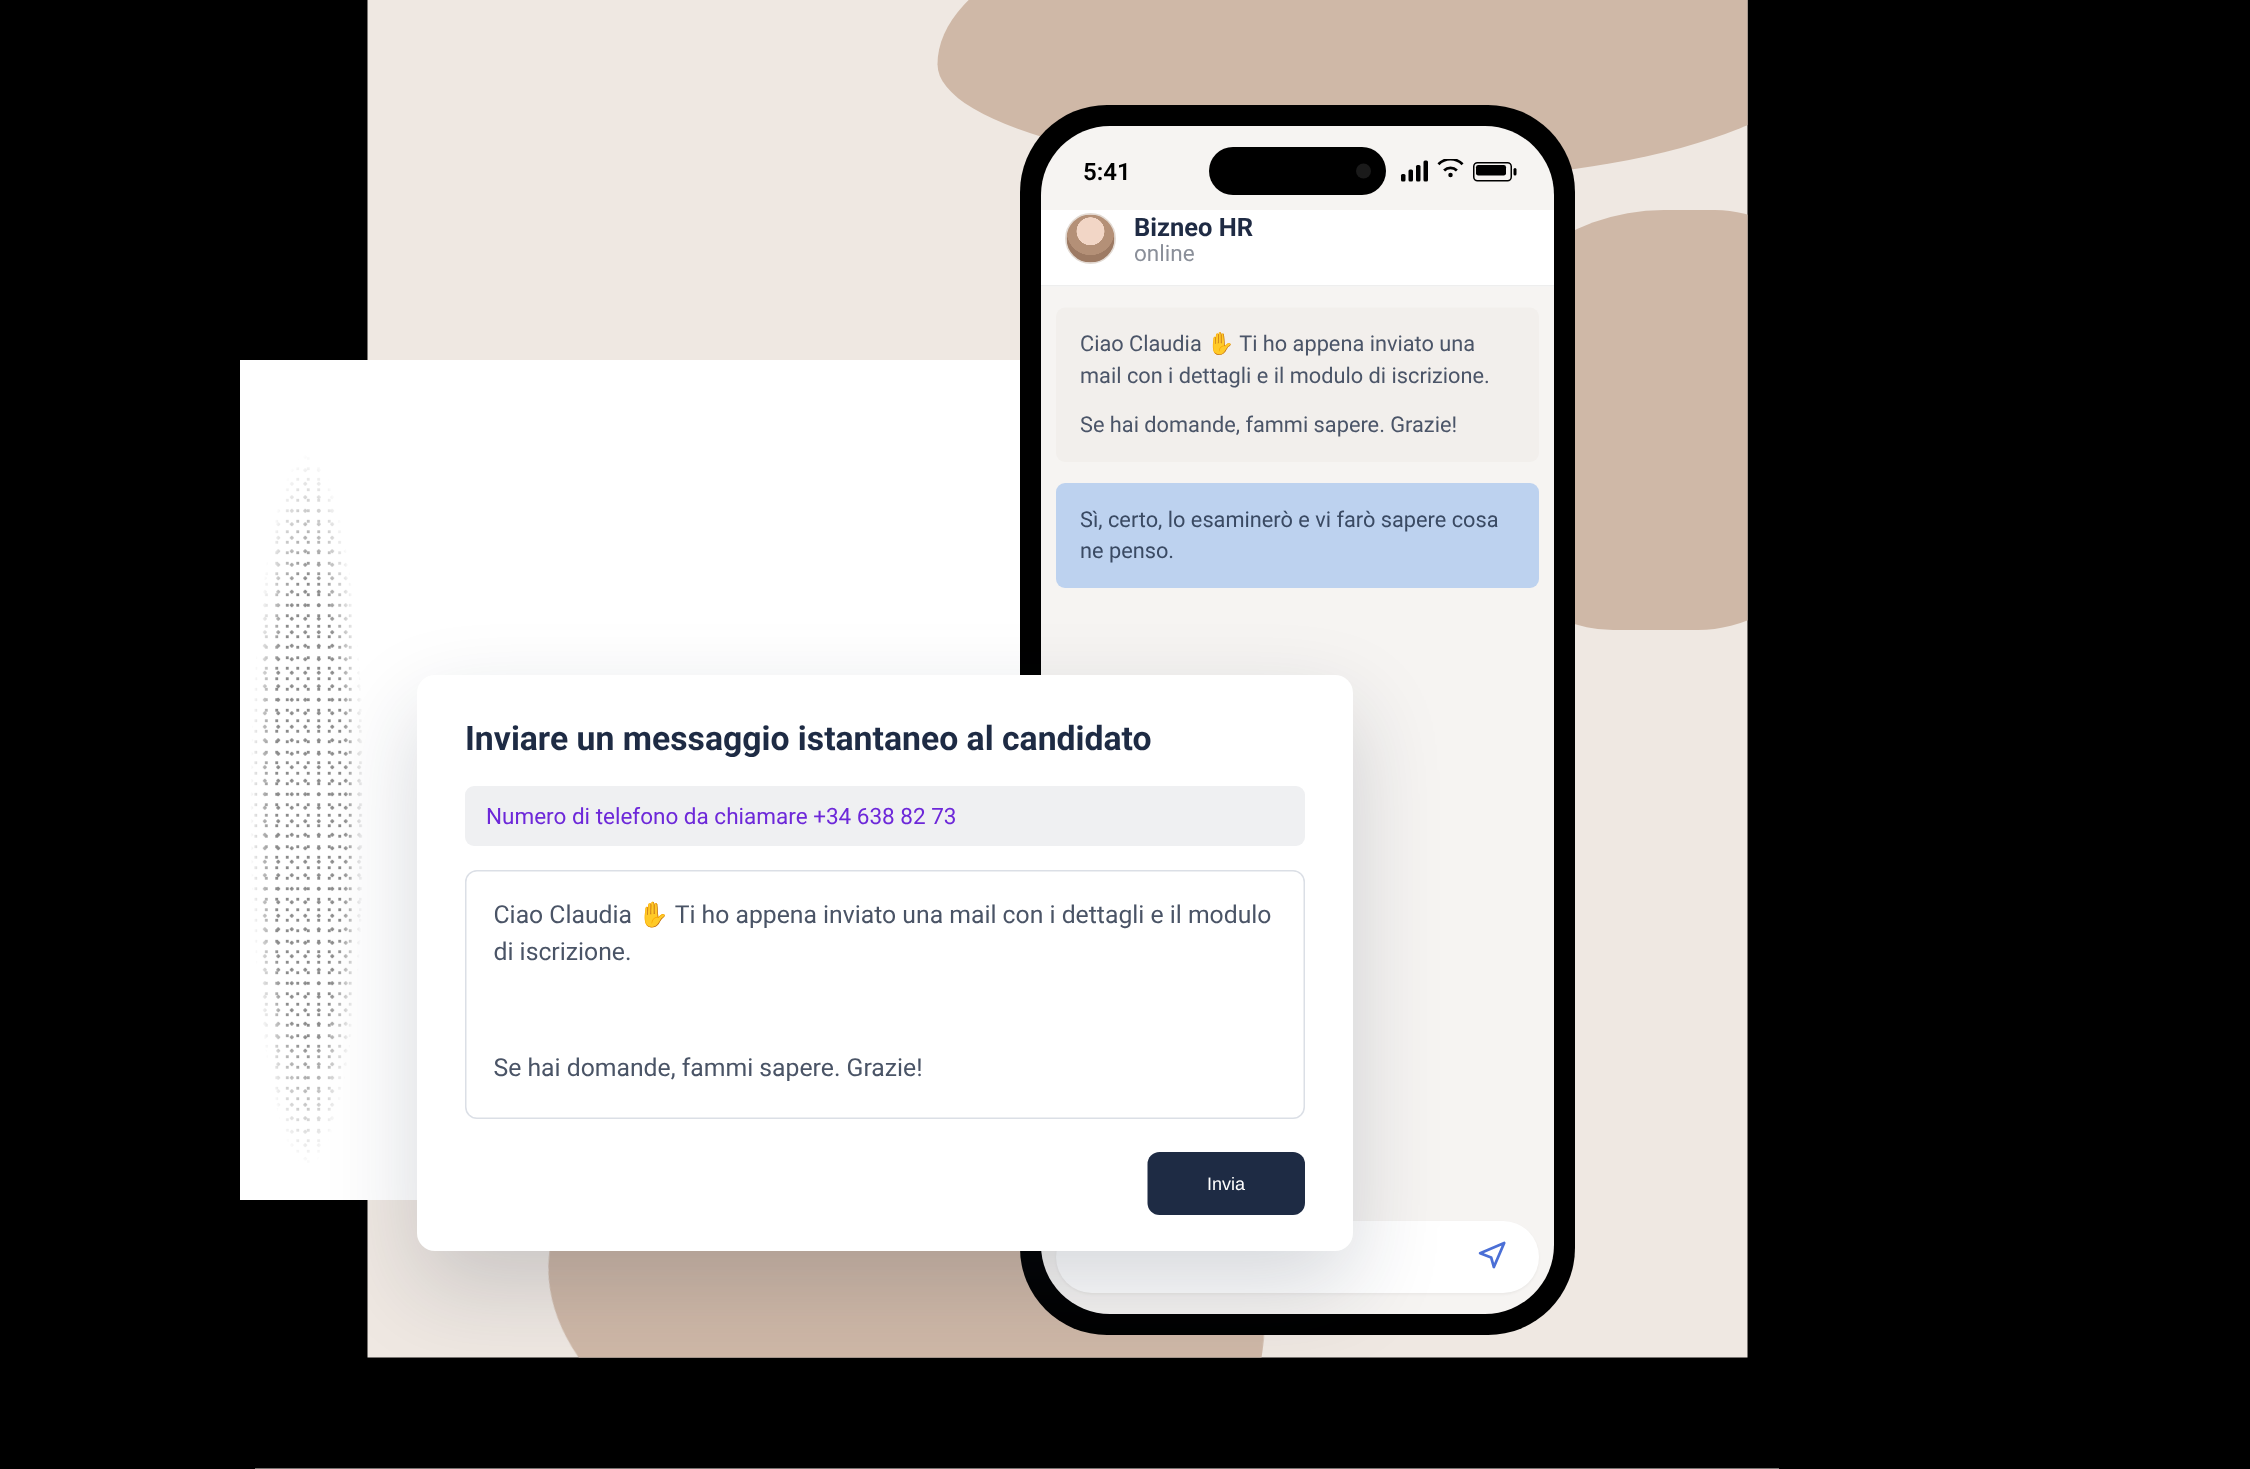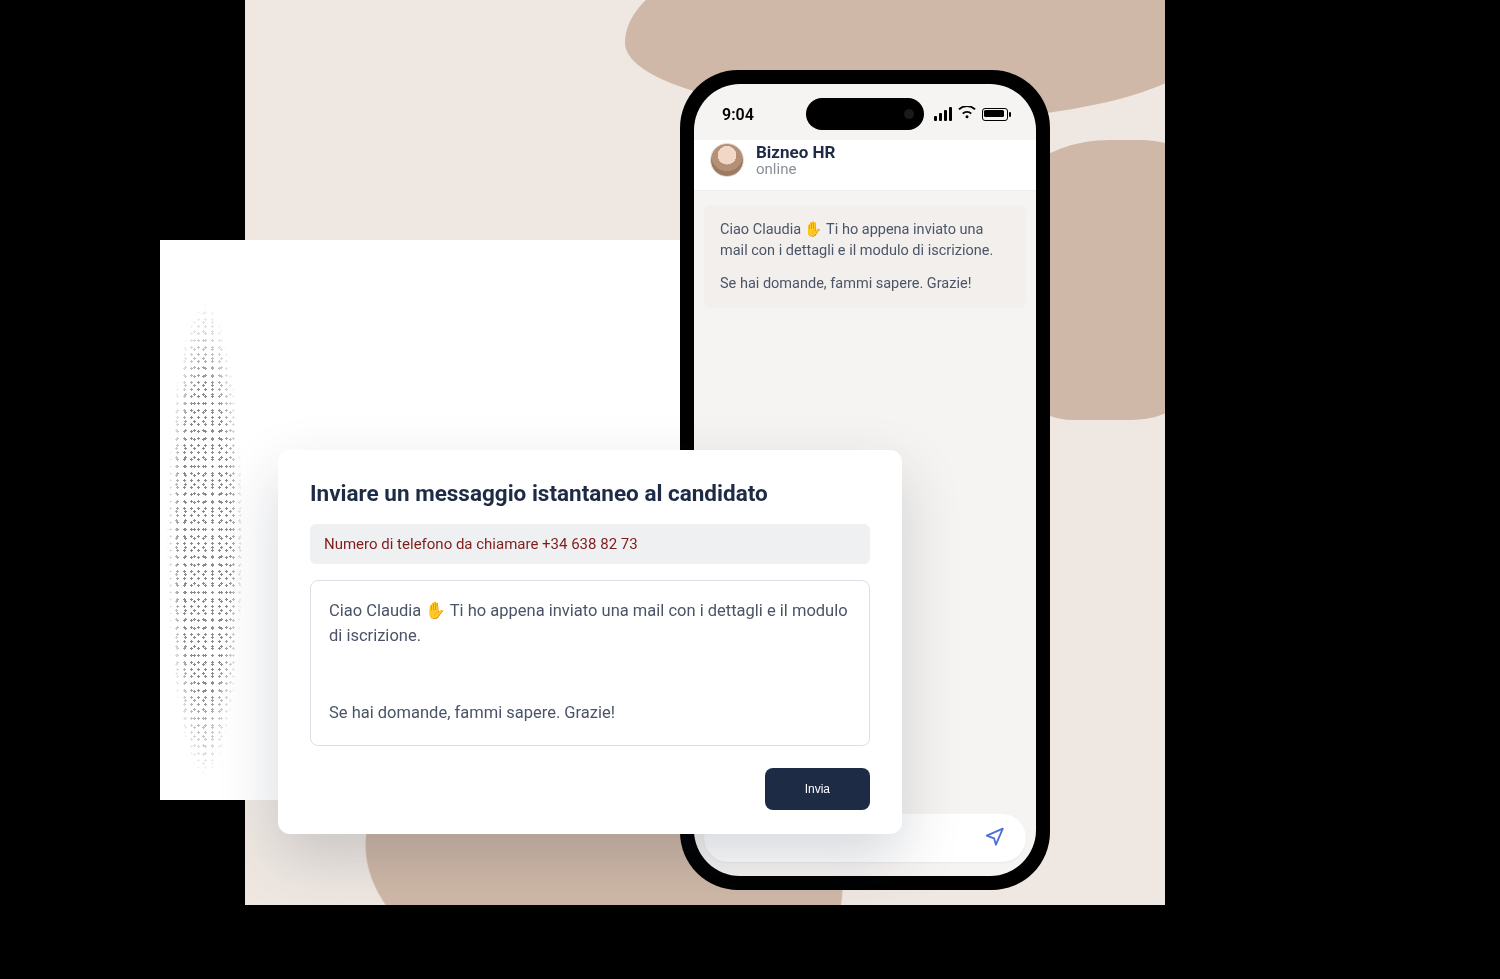--- a/index.html
+++ b/index.html
@@ -129,21 +129,21 @@
   .battery {
     width: 26px; height: 13px; border:1.5px solid #000; border-radius:3px;
     position: relative; display:inline-block;
   }
   .battery::after{content:"";position:absolute;right:-4px;top:3px;width:2.5px;height:5px;background:#000;border-radius:1px;}
   .battery i{display:block;width:20px;height:7px;background:#000;border-radius:1.5px;margin:1.3px;}
 
   .chat-header {
     background:#fff;
     padding: 2px 16px 12px;
-    display:flex; align-items:center; gap:12px;
+    display:flex; gap:12px;
     border-bottom:1px solid #eee;
   }
   .avatar {
     width:34px;height:34px;border-radius:50%;
     background: radial-gradient(circle at 50% 35%, #f2d6c6 35%, #b49077 36% 60%, #9d7a63 61%);
     border:1px solid #e3dbd4;
   }
   .chat-title { font-weight:700; color:#1f2b44; font-size:17px; }
   .chat-status { font-size:15px; color:#8a8f99; margin-top:-2px; }
 
@@ -181,21 +181,21 @@
     font-size:22.5px;
     font-weight:700;
     color:#1e2b44;
     margin-bottom:18px;
   }
   .readonly-bar {
     background:#eff0f2;
     border-radius:6px;
     padding:11px 14px;
     font-size:15px;
-    color:#7f1d1d;
+    color:#6d28d9;
     margin-bottom:16px;
   }
   .msg-box {
     border:1px solid #dbdfe6;
     border-radius:8px;
     padding:18px 18px 20px;
     min-height:150px;
     font-size:16.5px;
     color:#4a5466;
     line-height:1.5;
@@ -222,21 +222,21 @@
   <div class="backdrop-shape-right"></div>
 </div>
 <div class="paper"></div>
 <div class="noise"></div>
 
 <div class="phone">
   <div class="screen">
     <div class="notch"></div>
 
     <div class="status-bar">
-      <span>9:04</span>
+      <span>5:41</span>
       <span class="status-right">
         <span class="cellular">
             <i></i>
             <i></i>
             <i></i>
             <i></i>
           </span>
         <span>
           <svg width="18" height="14" viewBox="0 0 18 14">
               <path d="M9 12.2a1.5 1.5 0 1 0 0-3 1.5 1.5 0 0 0 0 3Zm-3.6-3.9a5.1 5.1 0 0 1 7.2 0l1.3-1.3a7 7 0 0 0-9.8 0l1.3 1.3ZM1.6 4.1a10.5 10.5 0 0 1 14.8 0L17.7 2.8a12.3 12.3 0 0 0-17.4 0l1.3 1.3Z" fill="#000"></path>
@@ -254,20 +254,23 @@
         <div class="chat-title">Bizneo HR</div>
         <div class="chat-status">online</div>
       </div>
     </div>
 
     <div class="chat-body">
       <div class="bubble incoming">
         <p>Ciao Claudia ✋ Ti ho appena inviato una mail con i dettagli e il modulo di iscrizione.</p>
         <p>Se hai domande, fammi sapere. Grazie!</p>
       </div>
+      <div class="bubble outgoing">
+        <span>Sì, certo, lo esaminerò e vi farò sapere cosa ne penso.</span>
+      </div>
     </div>
 
     <div class="chat-input-row">
       <span>
         <svg width="22" height="22" viewBox="0 0 24 24">
             <path d="M3 11.5 20.5 4 13 21.5l-2-7-8-3Z" fill="none" stroke="#4b6fd6" stroke-width="2" stroke-linejoin="round"></path>
           </svg>
       </span>
     </div>
   </div>

